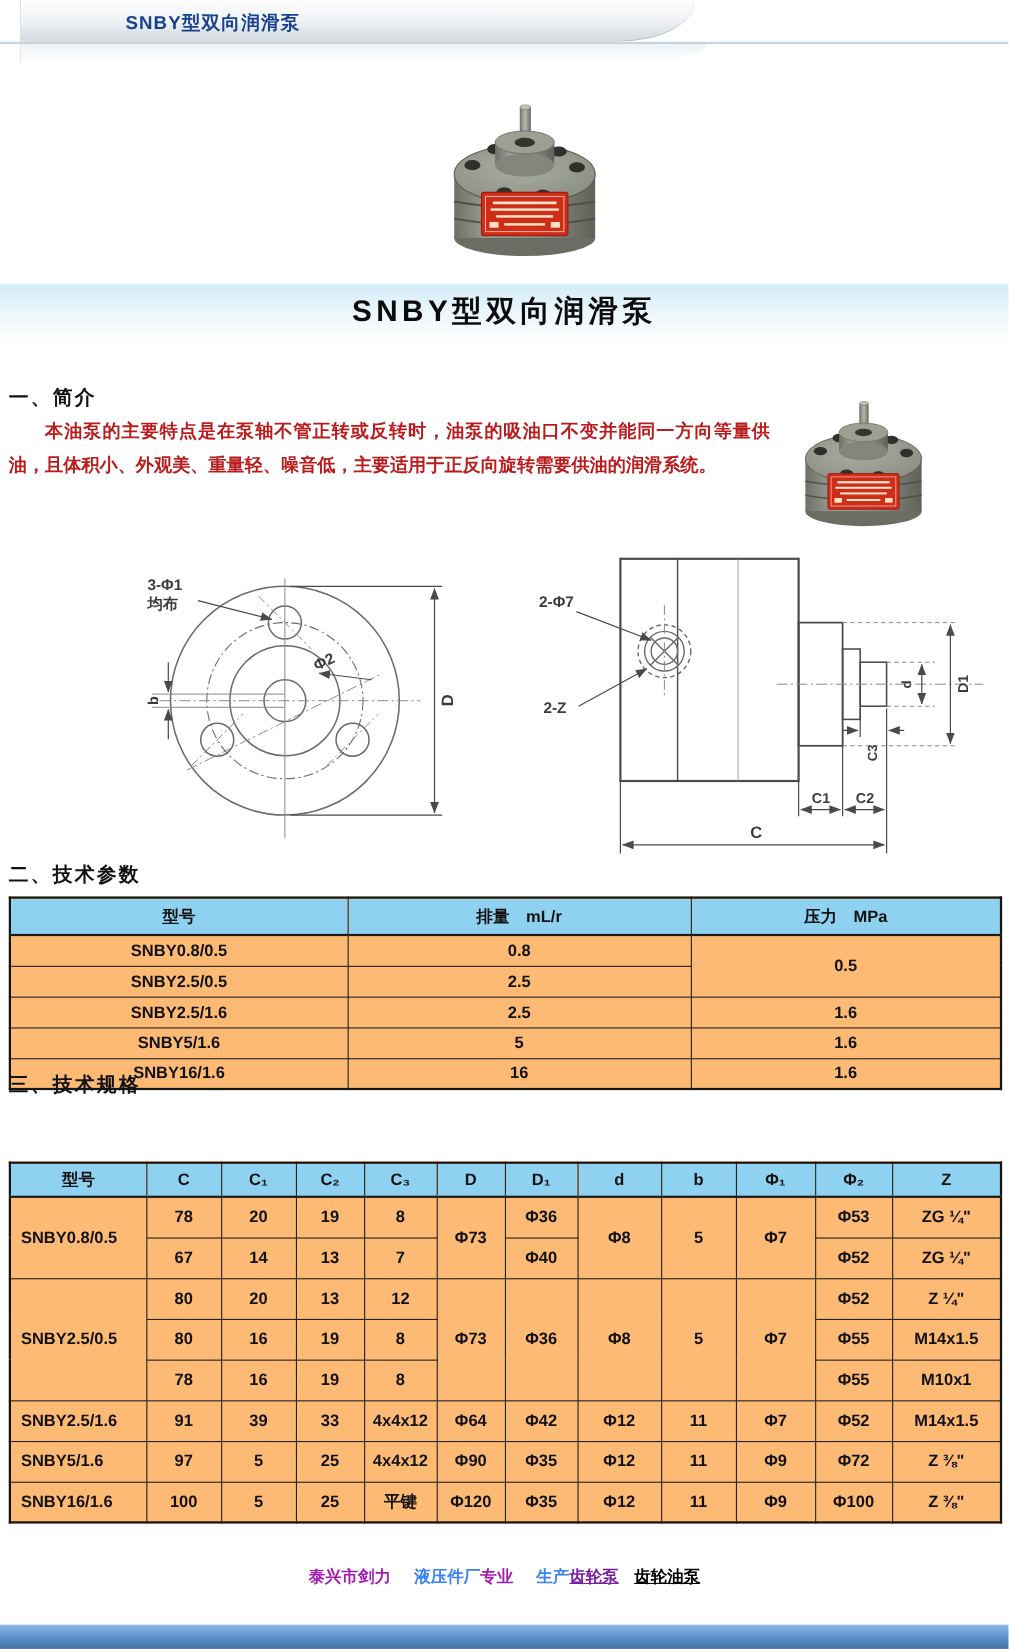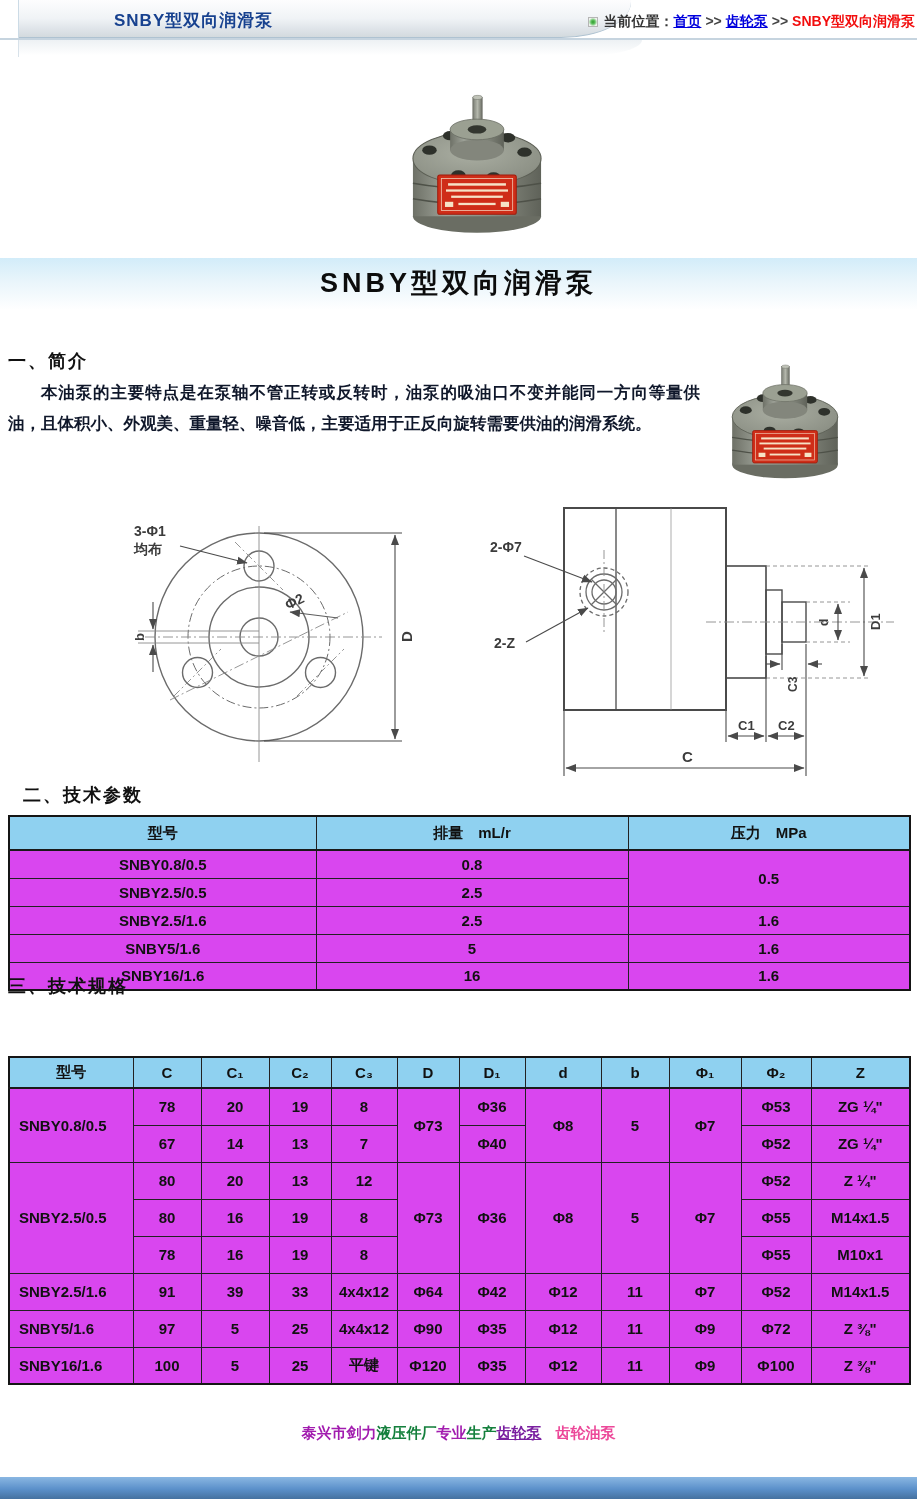--- a/index.html
+++ b/index.html
@@ -36,47 +36,47 @@
   .pump2 { position:absolute; left:710px; top:346px; }
   
   .title-band {
     position:absolute; left:0; top:258px; width:917px; height:52px; text-align:center;
     background:linear-gradient(180deg,#d2ecf9 0%,#e9f5fb 45%,#ffffff 100%);
   }
   .page-title { display:inline-block; font-size:27px; font-weight:bold; color:#0c0c0c; letter-spacing:4px; line-height:50px; }
   
   .sec-heading { position:absolute; left:8px; font-size:18px; font-weight:bold; color:#111; letter-spacing:2px;text-align:right; }
   .h-intro  { top:349px; }
-  .h-params { top:783px;margin-left:15px; }
+  .h-params { top:783px; }
   .h-spec   { top:974px; }
   .intro-text {
     position:absolute; left:8px; top:377px; width:692px;
-    font-size:16.5px; font-weight:bold; color:#0f172a; line-height:31px;
+    font-size:16.5px; font-weight:bold; color:#b91c1c; line-height:31px;
     text-indent:2em; text-align:justify;
   }
   
   .drawing-left  { position:absolute; left:50px;  top:494px; }
   .drawing-right { position:absolute; left:466px; top:492px; }
   svg text { font-family:"Liberation Sans","DejaVu Sans",sans-serif; fill:#3c3c3c; }
   
-  table { border-collapse:collapse; table-layout:fixed; position:absolute; background:#d946ef; }
+  table { border-collapse:collapse; table-layout:fixed; position:absolute; background:#fdba74; }
   .params-table { left:8px; top:815px; width:901px; border:2px solid #151515; }
   .spec-table   { left:8px; top:1056px; width:901px; border:2px solid #151515; }
   th, td { border:1px solid #222; text-align:center; color:#111; overflow:hidden; }
   th { background:#8fd1f0; font-size:15px; font-weight:bold; border-bottom:2px solid #1a1a1a; }
   .params-table th { height:34px; }
   .params-table td { height:28px; font-size:15px; font-weight:bold; }
   .spec-table th { height:31px; }
   .spec-table td { height:37px; font-size:15px; font-weight:bold; }
   .spec-table td.model-cell { text-align:left; padding-left:9px; }
   
   .footer { position:absolute; left:0; top:1424px; width:917px; text-align:center; font-size:15px; font-weight:bold; white-space:nowrap; }
   .f-plain { color:#a21caf; }
-  .f-link { color:#15803d; cursor:pointer; text-decoration:none; }
-  .f-link-u { color:#ec4899; cursor:pointer; }
+  .f-link { color:#3b82f6; cursor:pointer; text-decoration:none;margin-left:21px; }
+  .f-link-u { color:#000000; cursor:pointer; text-decoration:underline; }
   .f-visited { color:#7a1fa0; cursor:pointer; text-decoration:underline; }
   .f-gap { margin-left:14px; }
   .bottom-bar {
     position:absolute; left:0; top:1477px; width:917px; height:22px;
     background:linear-gradient(180deg,#8ab7e2 0%,#5b90ca 55%,#45719f 100%);
   }
 </style>
 </head>
 <body>
 
@@ -130,23 +130,20 @@
     </marker>
   </defs>
 </svg>
 
 <div class="header">
   <div class="tab">
     <span class="tab-title">SNBY型双向润滑泵</span>
   </div>
   <div class="header-rule"></div>
   <div class="band2"></div>
-  <div class="breadcrumb">
-    <span class="crumb-icon"></span><span>当前位置：</span><a class="crumb-link">首页</a><span class="crumb-sep">&gt;&gt;</span><a class="crumb-link">齿轮泵</a><span class="crumb-sep">&gt;&gt;</span><span class="crumb-current">SNBY型双向润滑泵</span>
-  </div>
 </div>
 
 <svg class="pump1" width="182" height="155" viewBox="0 0 176 150">
   <use href="#pump-art"></use>
 </svg>
 
 <div class="title-band">
   <span class="page-title">SNBY型双向润滑泵</span>
 </div>
 

